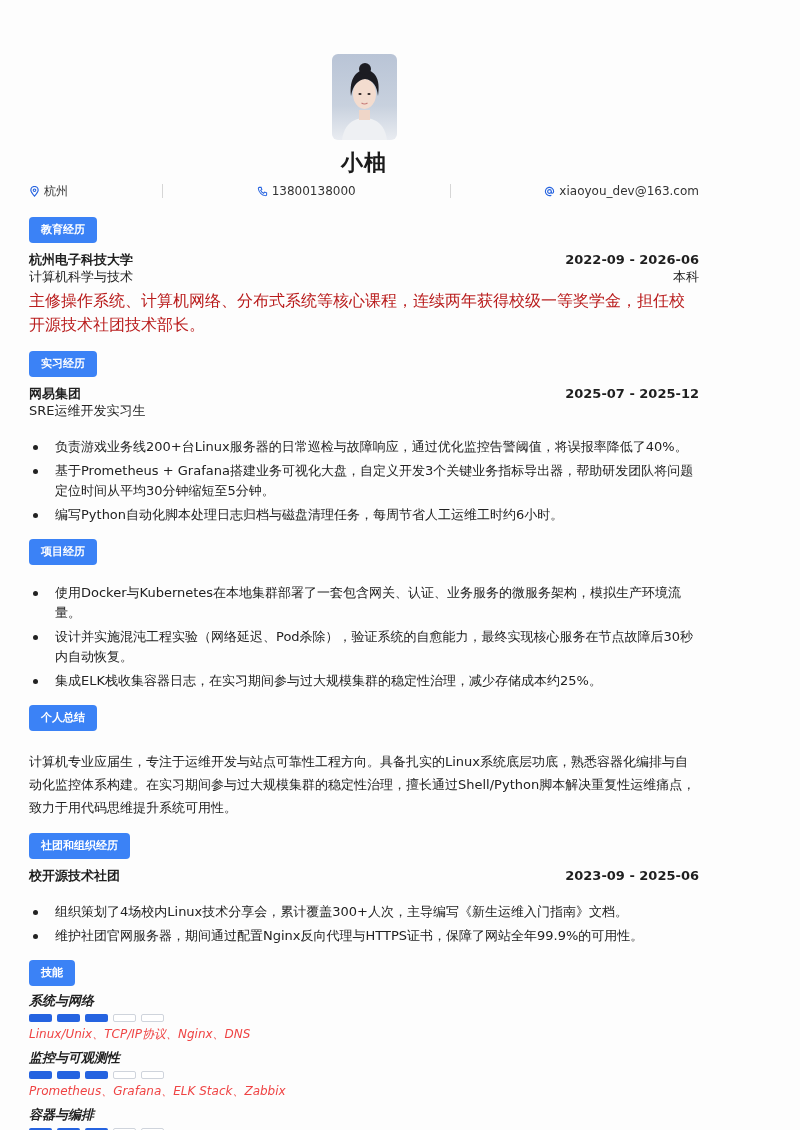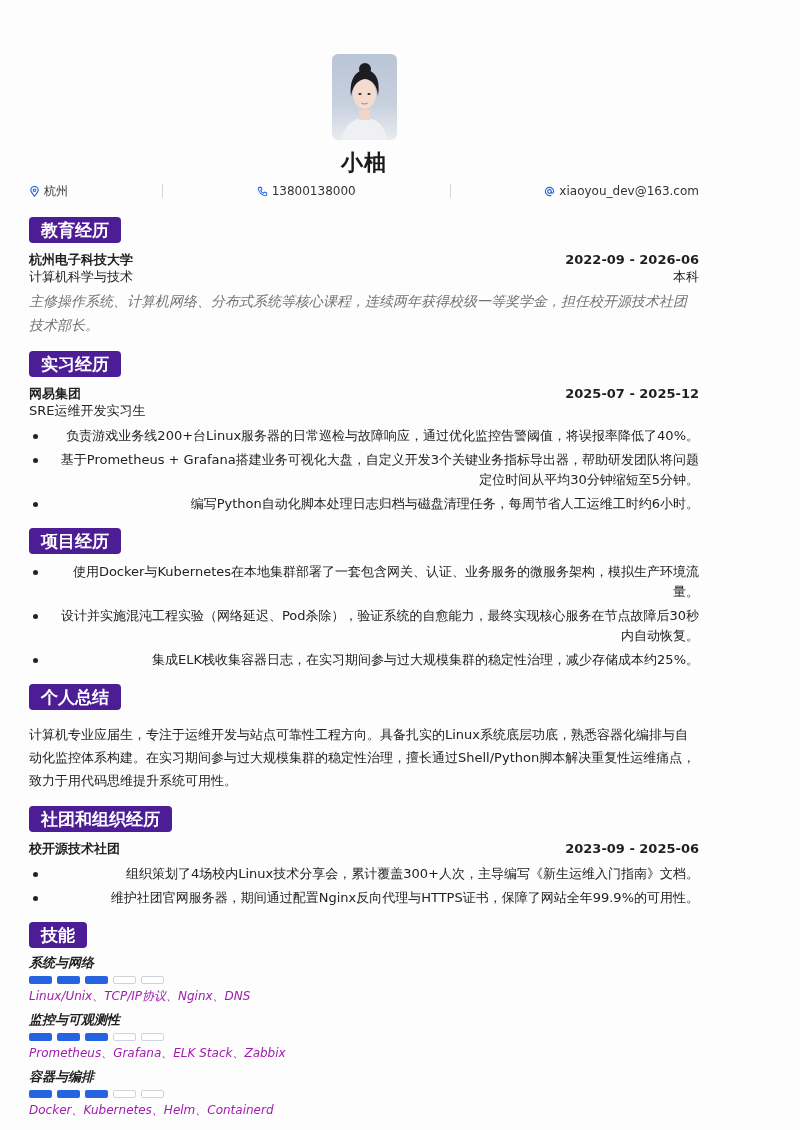--- a/index.html
+++ b/index.html
@@ -11,41 +11,41 @@
   .photo { width: 65px; height: 86px; margin: 0 auto; border-radius: 6px; overflow: hidden;
            background: linear-gradient(180deg, #b9c4d6 0%, #c8d1de 60%, #e9ecf1 100%); position: relative; }
   .photo svg { display: block; }
   .name { font-size: 22px; font-weight: bold; margin-top: 9px; letter-spacing: 1px; color: #1a1a1a; line-height: 28px; }
   .contacts { display: flex; justify-content: space-between; align-items: center; margin-top: 6px; font-size: 12px; color: #333; line-height: 16px; }
   .contact { display: flex; align-items: center; gap: 4px; }
   .contact .ic { width: 11px; height: 11px; display: inline-block; }
   .sep { width: 1px; height: 14px; background: #d6d6d6; margin: 0 11px; }
 
   .section { margin-top: 14px; }
-  .tag { display: inline-block; background: #4c1d95; color: #fff; font-size: 17px; font-weight: bold;
+  .tag { display: inline-block; background: #3b82f6; color: #fff; font-size: 11px; font-weight: bold;
          padding: 0 12px; height: 26px; line-height: 26px; border-radius: 4px; }
   .entry { margin-top: 8px; }
   .row { display: flex; justify-content: space-between; align-items: flex-start; line-height: 17px; }
   .title { font-weight: bold; font-size: 13px; }
   .date { font-weight: bold; font-size: 13px; }
   .sub { font-size: 13px; line-height: 17px; color: #222; }
-  .para { font-size: 14px; line-height: 24px; margin-top: 4px; color: #737373; font-style: italic; }
-  .bullets { list-style: none; margin-top: 7px; text-align: right; }
+  .para { font-size: 16px; line-height: 24px; margin-top: 4px; color: #b91c1c; }
+  .bullets { list-style: none; margin-top: 18px; }
   .bullets li { position: relative; padding-left: 26px; font-size: 13px; line-height: 20px; margin-bottom: 4px; color: #222; }
   .bullets li::before { content: ""; position: absolute; left: 4px; top: 8px; width: 5px; height: 5px; border-radius: 50%; background: #222; }
 
-  .summary { font-size: 13px; line-height: 23px; margin-top: 13px; color: #222; }
+  .summary { font-size: 13px; line-height: 23px; margin-top: 19px; color: #222; }
 
   .skill { margin-top: 6px; font-style: italic; }
   .skill-name { font-weight: bold; font-size: 13px; line-height: 18px; }
   .bar { display: flex; gap: 5px; margin-top: 4px; }
   .seg { width: 23px; height: 8px; border-radius: 2px; }
   .seg.on { background: #2563e0; }
   .seg.off { background: #fff; border: 1px solid #cfd4dc; }
-  .skill-desc { font-size: 12px; line-height: 18px; margin-top: 3px; color: #a21caf; }
+  .skill-desc { font-size: 12px; line-height: 18px; margin-top: 3px; color: #ef4444; }
 </style>
 </head>
 <body>
 
 <div class="page">
 
   <div class="header">
     <div class="photo">
       <svg width="65" height="86" viewBox="0 0 65 86">
         <path d="M10 86 C12 70 22 64 32.5 64 C43 64 53 70 55 86 Z" fill="#eef0f3"></path>

